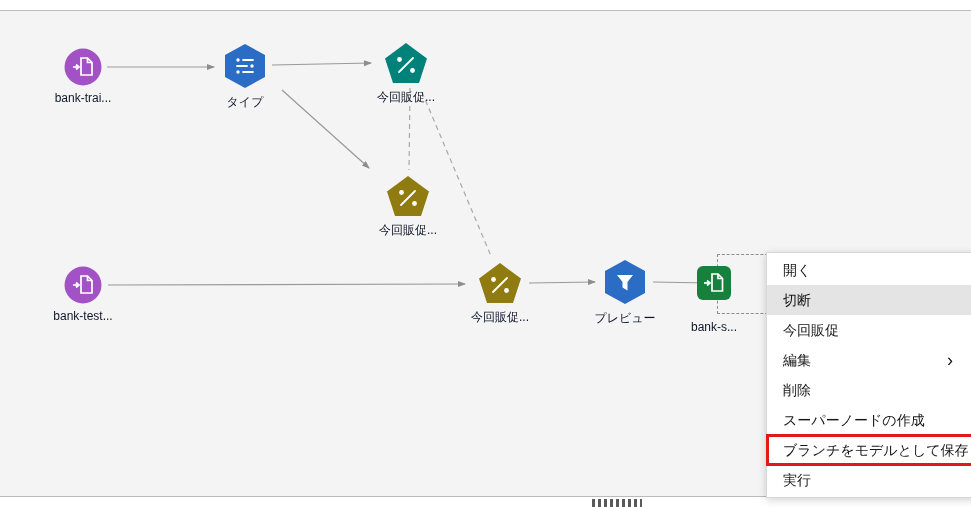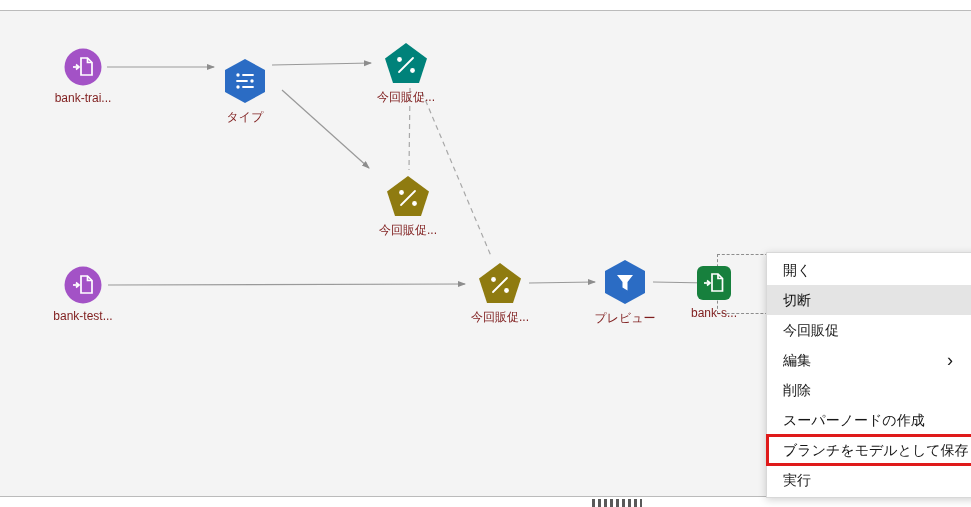--- a/index.html
+++ b/index.html
@@ -11,21 +11,21 @@
   
   .flow-canvas{
     position:absolute;left:0;top:10px;width:971px;height:487px;
     background:#f4f4f4;
     border-top:1px solid #bbbbbb;border-bottom:1px solid #bbbbbb;
     box-sizing:border-box;
   }
   .edges-layer{position:absolute;left:0;top:0;width:971px;height:507px;z-index:1;pointer-events:none;}
   
   .node{position:absolute;width:90px;display:flex;flex-direction:column;align-items:center;z-index:2;cursor:pointer;}
-  .node-label{margin-top:5px;font-size:12px;color:#7f1d1d;white-space:nowrap;text-align:center;}
+  .node-label{margin-top:5px;font-size:12px;color:#0f172a;white-space:nowrap;text-align:center;}
   .shape{display:block;}
   
   .selection-box{
     position:absolute;left:717px;top:254px;width:54px;height:58px;
     border:1px dashed #8d8d8d;z-index:1;background:transparent;
   }
   
   .context-menu{
     position:absolute;left:766px;top:252px;width:212px;z-index:10;
     background:#ffffff;border:1px solid #d8d8d8;box-sizing:border-box;
@@ -76,21 +76,21 @@
   <svg class="shape" width="38" height="38" viewBox="0 0 38 38">
     <circle cx="19" cy="19" r="18.5" fill="#a352c6"></circle>
     <path d="M17,10 h6.5 l4.5,4.5 v12.5 h-11 z" fill="none" stroke="#ffffff" stroke-width="1.7"></path>
     <path d="M23.5,10 v4.5 h4.5" fill="none" stroke="#ffffff" stroke-width="1.7"></path>
     <line x1="9" y1="19" x2="14.5" y2="19" stroke="#ffffff" stroke-width="1.7"></line>
     <polyline points="12,16.5 15,19 12,21.5" fill="none" stroke="#ffffff" stroke-width="1.7"></polyline>
   </svg>
   <div class="node-label">bank-trai...</div>
 </div>
 
-<div class="node" style="left:200px;top:58px;">
+<div class="node" style="left:200px;top:43px;">
   <svg class="shape" width="42" height="46" viewBox="0 0 42 46">
     <polygon points="21,1 41,12 41,34 21,45 1,34 1,12" fill="#2b6cc4"></polygon>
     <circle cx="14" cy="17" r="1.7" fill="#ffffff"></circle>
     <line x1="19" y1="17" x2="29" y2="17" stroke="#ffffff" stroke-width="1.8" stroke-linecap="round"></line>
     <line x1="13" y1="23" x2="23" y2="23" stroke="#ffffff" stroke-width="1.8" stroke-linecap="round"></line>
     <circle cx="28" cy="23" r="1.7" fill="#ffffff"></circle>
     <circle cx="14" cy="29" r="1.7" fill="#ffffff"></circle>
     <line x1="19" y1="29" x2="29" y2="29" stroke="#ffffff" stroke-width="1.8" stroke-linecap="round"></line>
   </svg>
   <div class="node-label">タイプ</div>
@@ -138,21 +138,21 @@
 </div>
 
 <div class="node" style="left:580px;top:259px;">
   <svg class="shape" width="42" height="46" viewBox="0 0 42 46">
     <polygon points="21,1 41,12 41,34 21,45 1,34 1,12" fill="#2b6cc4"></polygon>
     <path d="M13,16 H29 L23.5,23 V31.5 L18.5,28.5 V23 Z" fill="#ffffff"></path>
   </svg>
   <div class="node-label">プレビュー</div>
 </div>
 
-<div class="node" style="left:669px;top:265px;">
+<div class="node" style="left:669px;top:265px;gap:14px;">
   <svg class="shape" width="36" height="36" viewBox="0 0 36 36">
     <rect x="1" y="1" width="34" height="34" rx="6" fill="#17803d"></rect>
     <path d="M16,9 h6 l4.5,4.5 v12.5 h-10.5 z" fill="none" stroke="#ffffff" stroke-width="1.7"></path>
     <path d="M22,9 v4.5 h4.5" fill="none" stroke="#ffffff" stroke-width="1.7"></path>
     <line x1="8" y1="18" x2="13.5" y2="18" stroke="#ffffff" stroke-width="1.7"></line>
     <polyline points="11,15.5 14,18 11,20.5" fill="none" stroke="#ffffff" stroke-width="1.7"></polyline>
   </svg>
   <div class="node-label">bank-s...</div>
 </div>
 

